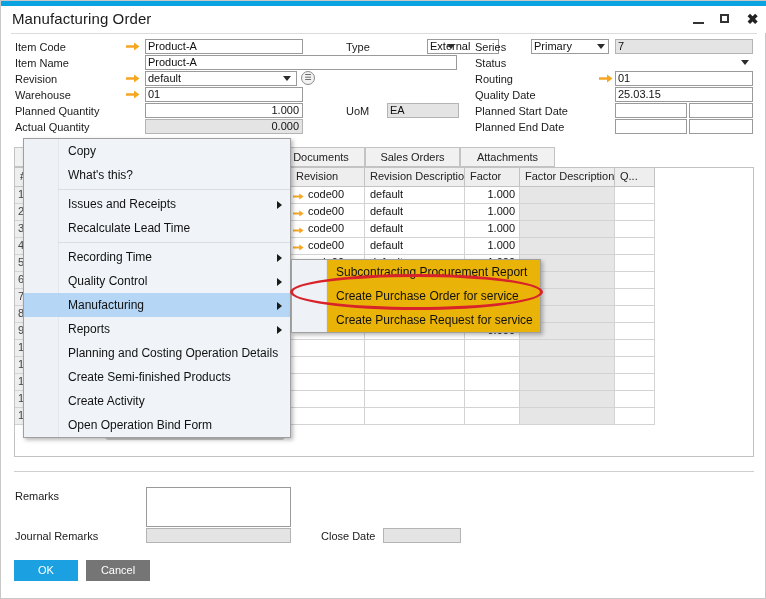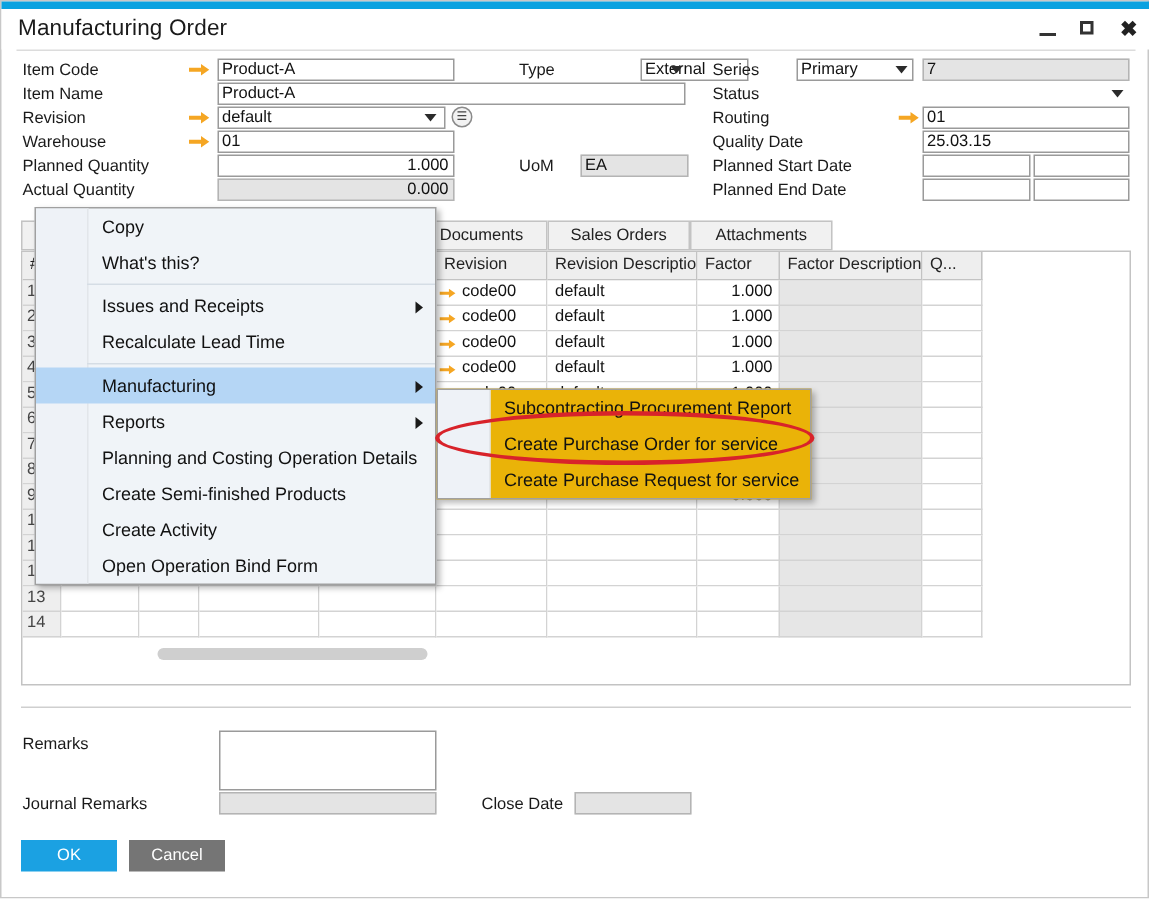--- a/index.html
+++ b/index.html
@@ -490,20 +490,22 @@
 
   <div class="ctxmenu">
     <div class="ctx-gutter"></div>
     <div id="ctx-items" style="position:relative;">
         <div class="ctx-item"><span>Copy</span></div>
         <div class="ctx-item"><span>What's this?</span></div>
         <div class="ctx-sep"></div>
         <div class="ctx-item"><span>Issues and Receipts</span><span class="ctx-sub"></span></div>
         <div class="ctx-item"><span>Recalculate Lead Time</span></div>
         <div class="ctx-sep"></div>
+        <div class="ctx-item"><span>Recording Time</span><span class="ctx-sub"></span></div>
+        <div class="ctx-item"><span>Quality Control</span><span class="ctx-sub"></span></div>
         <div class="ctx-item sel"><span>Manufacturing</span><span class="ctx-sub"></span></div>
         <div class="ctx-item"><span>Reports</span><span class="ctx-sub"></span></div>
         <div class="ctx-item"><span>Planning and Costing Operation Details</span></div>
         <div class="ctx-item"><span>Create Semi-finished Products</span></div>
         <div class="ctx-item"><span>Create Activity</span></div>
         <div class="ctx-item"><span>Open Operation Bind Form</span></div>
       </div>
   </div>
 
   <div class="submenu">

